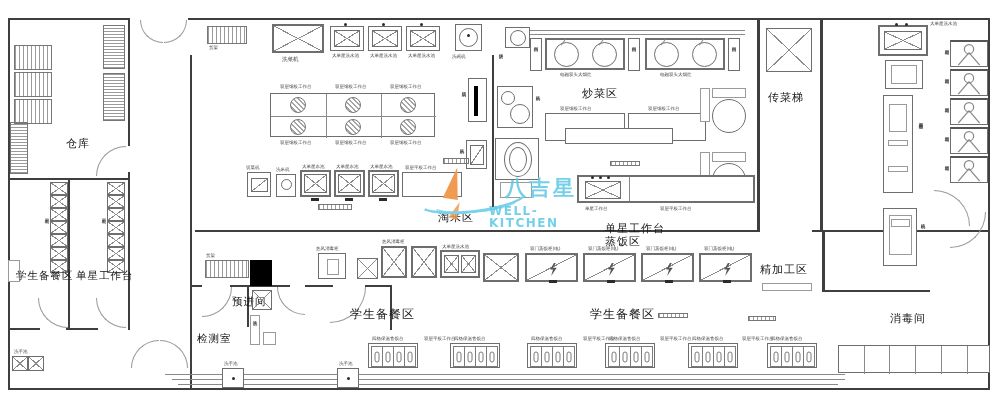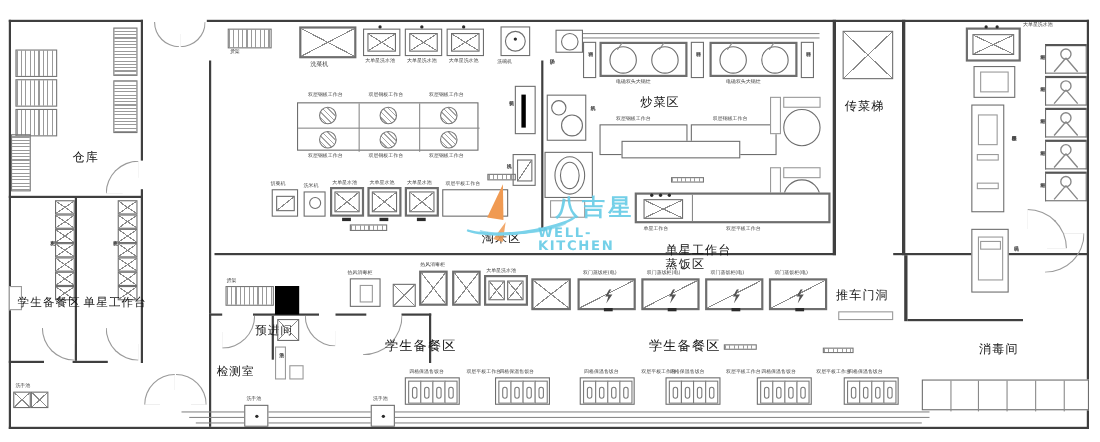--- a/index.html
+++ b/index.html
@@ -358,21 +358,21 @@
     </div>
   <div class="e tl" style="left:704px;top:247px">双门蒸饭柜(电)</div>
   <div class="e dbox" style="left:699px;top:253px;width:53px;height:29px;border-width:2px">
       <svg width="10" height="13" viewBox="0 0 10 14" style="position:absolute;left:21px;top:8px">
         <path d="M6 0 L2 7 H5 L3 14 L9 5 H5 L8 0 Z" fill="#555"></path>
       </svg>
       <div class="e knob" style="left:22px;top:25px"></div>
     </div>
   <div class="e xbox" style="left:483px;top:253px;width:36px;height:29px;border-width:2px"></div>
 
-  <div class="e lbl" style="left:760px;top:264px">推车门洞</div>
+  <div class="e lbl" style="left:760px;top:264px">精加工区</div>
   <div class="e box2" style="left:762px;top:283px;width:50px;height:8px"></div>
   <div class="e hV" style="left:748px;top:316px;width:28px;height:5px"></div>
   <div class="e lbl" style="left:890px;top:313px">消毒间</div>
   <div class="e box" style="left:838px;top:345px;width:152px;height:28px">
     <div class="e ln" style="left:25px;top:0;width:1px;height:28px"></div>
     <div class="e ln" style="left:50px;top:0;width:1px;height:28px"></div>
     <div class="e ln" style="left:76px;top:0;width:1px;height:28px"></div>
     <div class="e ln" style="left:102px;top:0;width:1px;height:28px"></div>
     <div class="e ln" style="left:128px;top:0;width:1px;height:28px"></div>
   </div>

